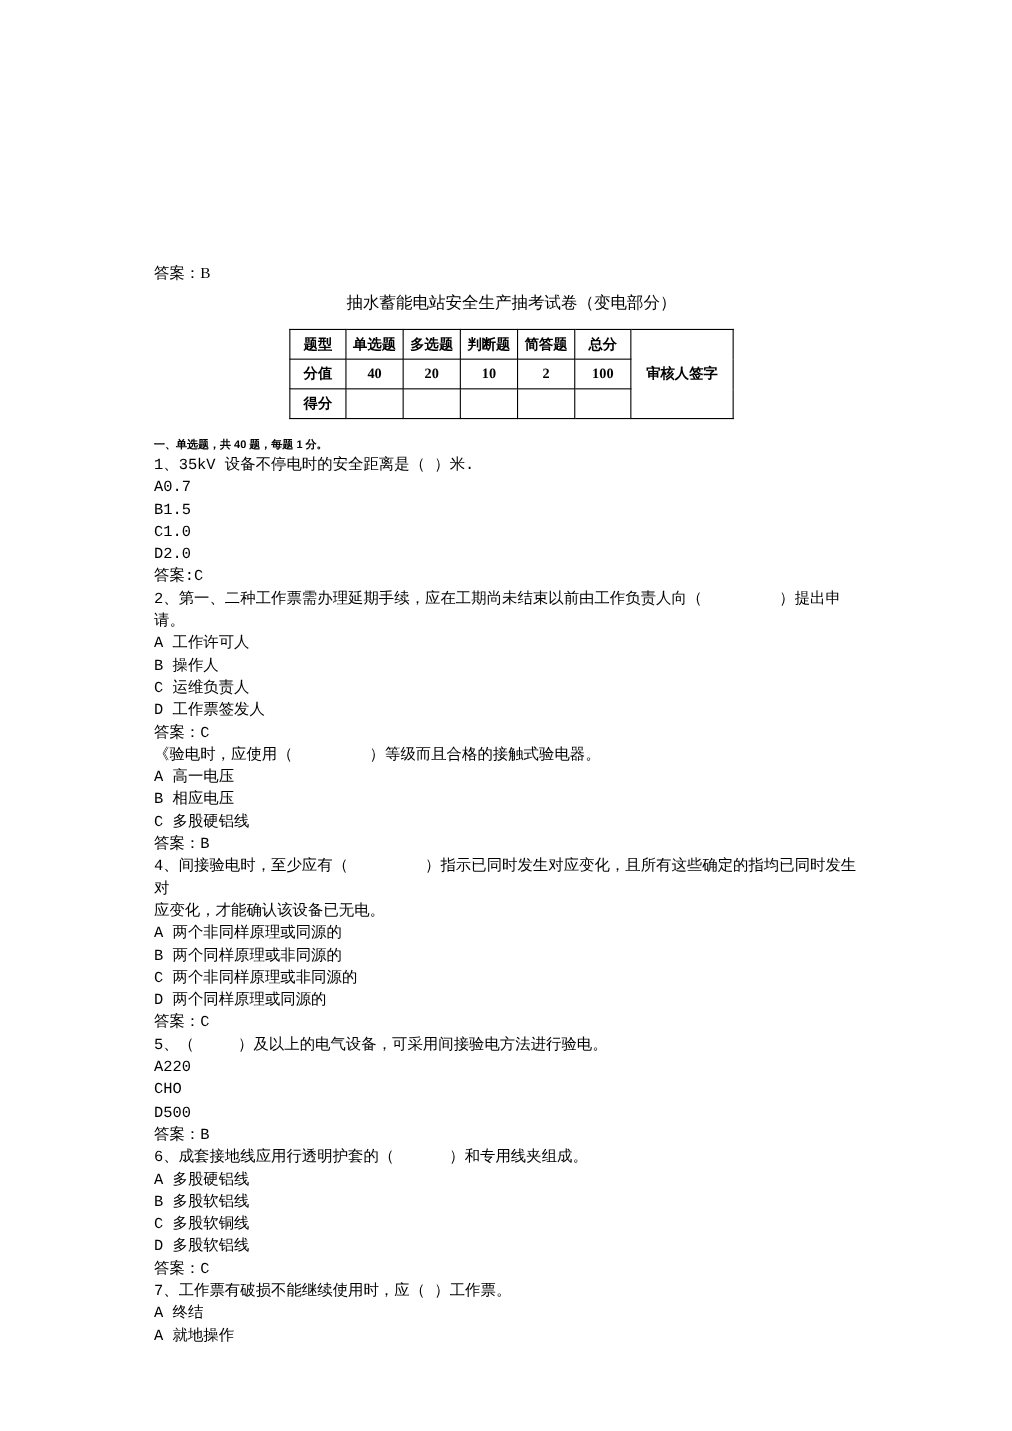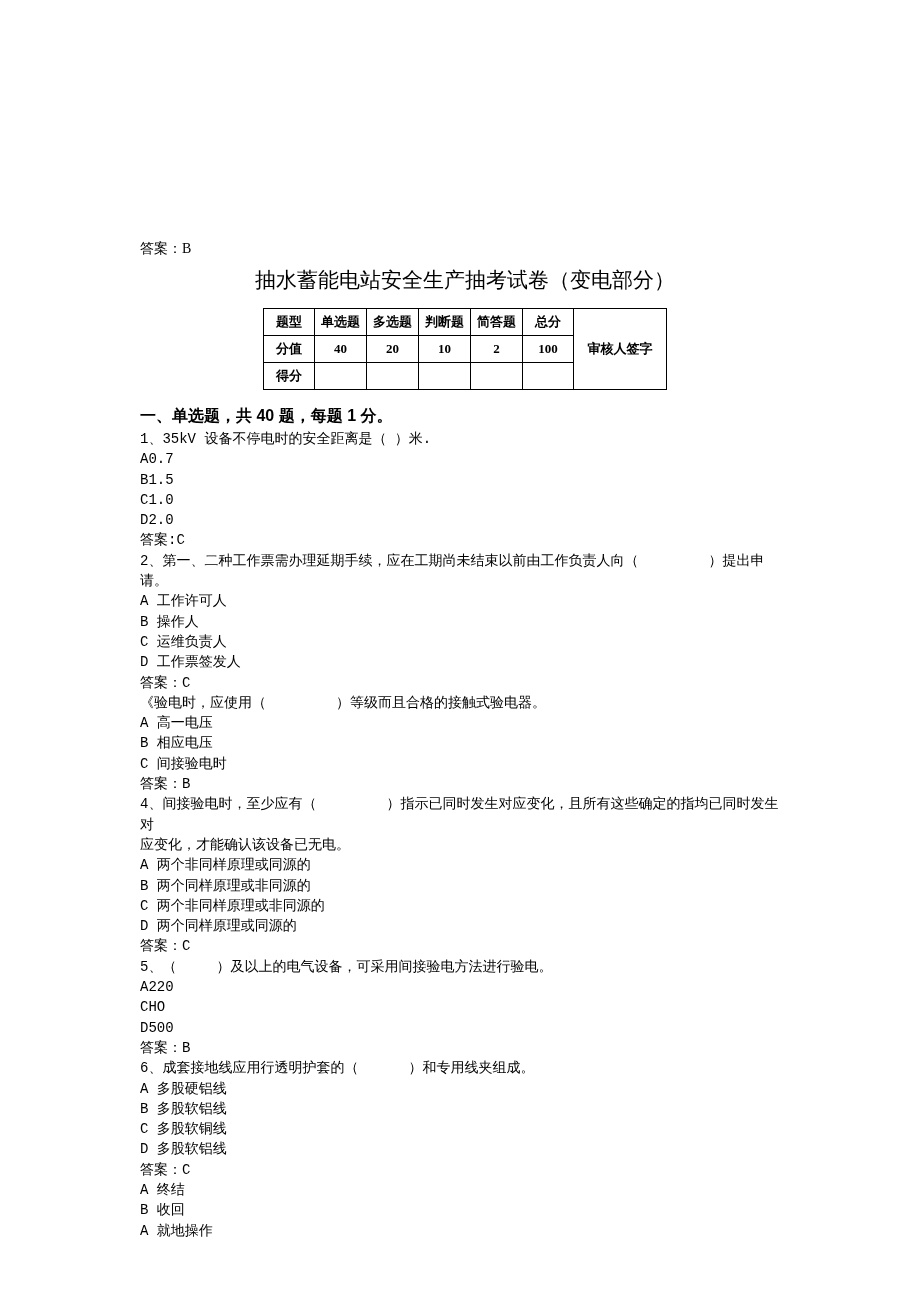--- a/index.html
+++ b/index.html
@@ -14,21 +14,21 @@
   .page {
     padding: 240px 130px 60px 140px;
     box-sizing: border-box;
   }
   .top-answer {
     font-size: 14px;
     margin-bottom: 8px;
   }
   .title {
     text-align: center;
-    font-size: 21px;
+    font-size: 15px;
     font-weight: normal;
     margin: 0 0 14px 0;
     font-family: "SimSun", "宋体", serif;
   }
   .score-table {
     border-collapse: collapse;
     margin: 0 auto 16px auto;
     font-size: 13px;
   }
   .score-table td, .score-table th {
@@ -38,21 +38,21 @@
     font-weight: bold;
     min-width: 38px;
     height: 18px;
     vertical-align: middle;
   }
   .score-table .wide {
     min-width: 80px;
   }
   .section-header {
     font-weight: bold;
-    font-size: 16px;
+    font-size: 10px;
     margin: 2px 0;
     font-family: "SimHei", "黑体", sans-serif;
   }
   .q {
     margin: 0;
     line-height: 1.45;
     font-family: Liberation Mono, monospace;
   }
   .blank {
     display: inline-block;
@@ -114,21 +114,21 @@
   <p class="q">B 操作人</p>
   <p class="q">C 运维负责人</p>
   <p class="q">D 工作票签发人</p>
   <p class="q">答案：C</p>
 
   <p class="q">
     <span>《验电时，应使用（</span><span class="blank"></span><span>）等级而且合格的接触式验电器。</span>
   </p>
   <p class="q">A 高一电压</p>
   <p class="q">B 相应电压</p>
-  <p class="q">C 间接验电时</p>
+  <p class="q">C 多股硬铝线</p>
   <p class="q">答案：B</p>
 
   <p class="q">
     <span>4、间接验电时，至少应有（</span><span class="blank"></span><span>）指示已同时发生对应变化，且所有这些确定的指均已同时发生对</span>
   </p>
   <p class="q">应变化，才能确认该设备已无电。</p>
   <p class="q">A 两个非同样原理或同源的</p>
   <p class="q">B 两个同样原理或非同源的</p>
   <p class="q">C 两个非同样原理或非同源的</p>
   <p class="q">D 两个同样原理或同源的</p>
@@ -144,17 +144,17 @@
 
   <p class="q">
     <span>6、成套接地线应用行透明护套的（</span><span class="blank" style="min-width:50px"></span><span>）和专用线夹组成。</span>
   </p>
   <p class="q">A 多股硬铝线</p>
   <p class="q">B 多股软铝线</p>
   <p class="q">C 多股软铜线</p>
   <p class="q">D 多股软铝线</p>
   <p class="q">答案：C</p>
 
+  <p class="q">7、工作票有破损不能继续使用时，应（ ）工作票。</p>
   <p class="q">A 终结</p>
-  <p class="q">B 收回</p>
   <p class="q">A 就地操作</p>
 
 </div>
 
 </body></html>

